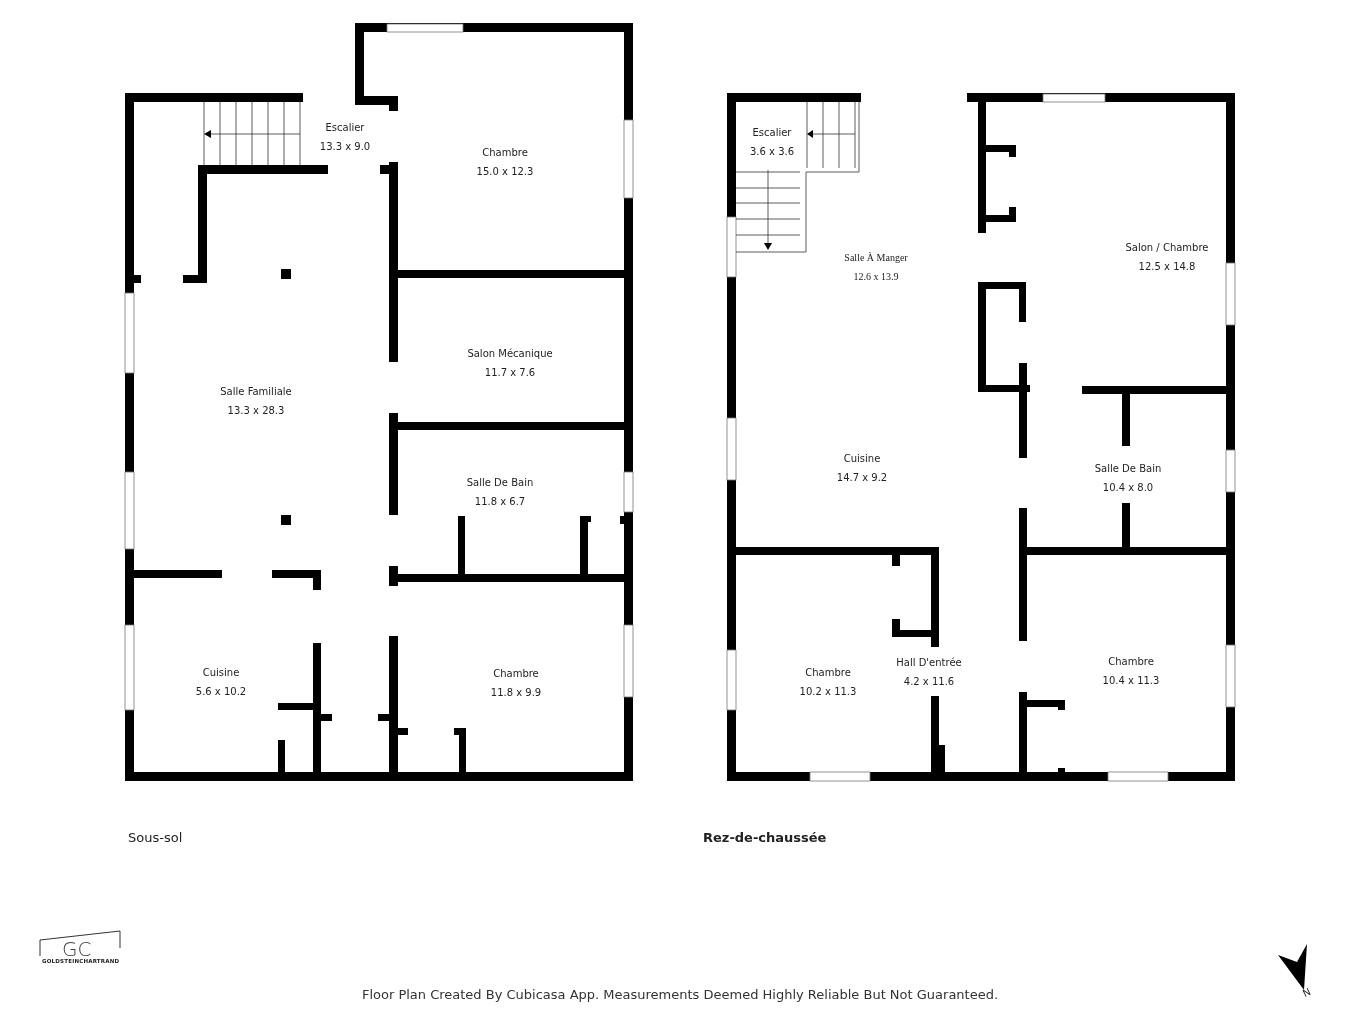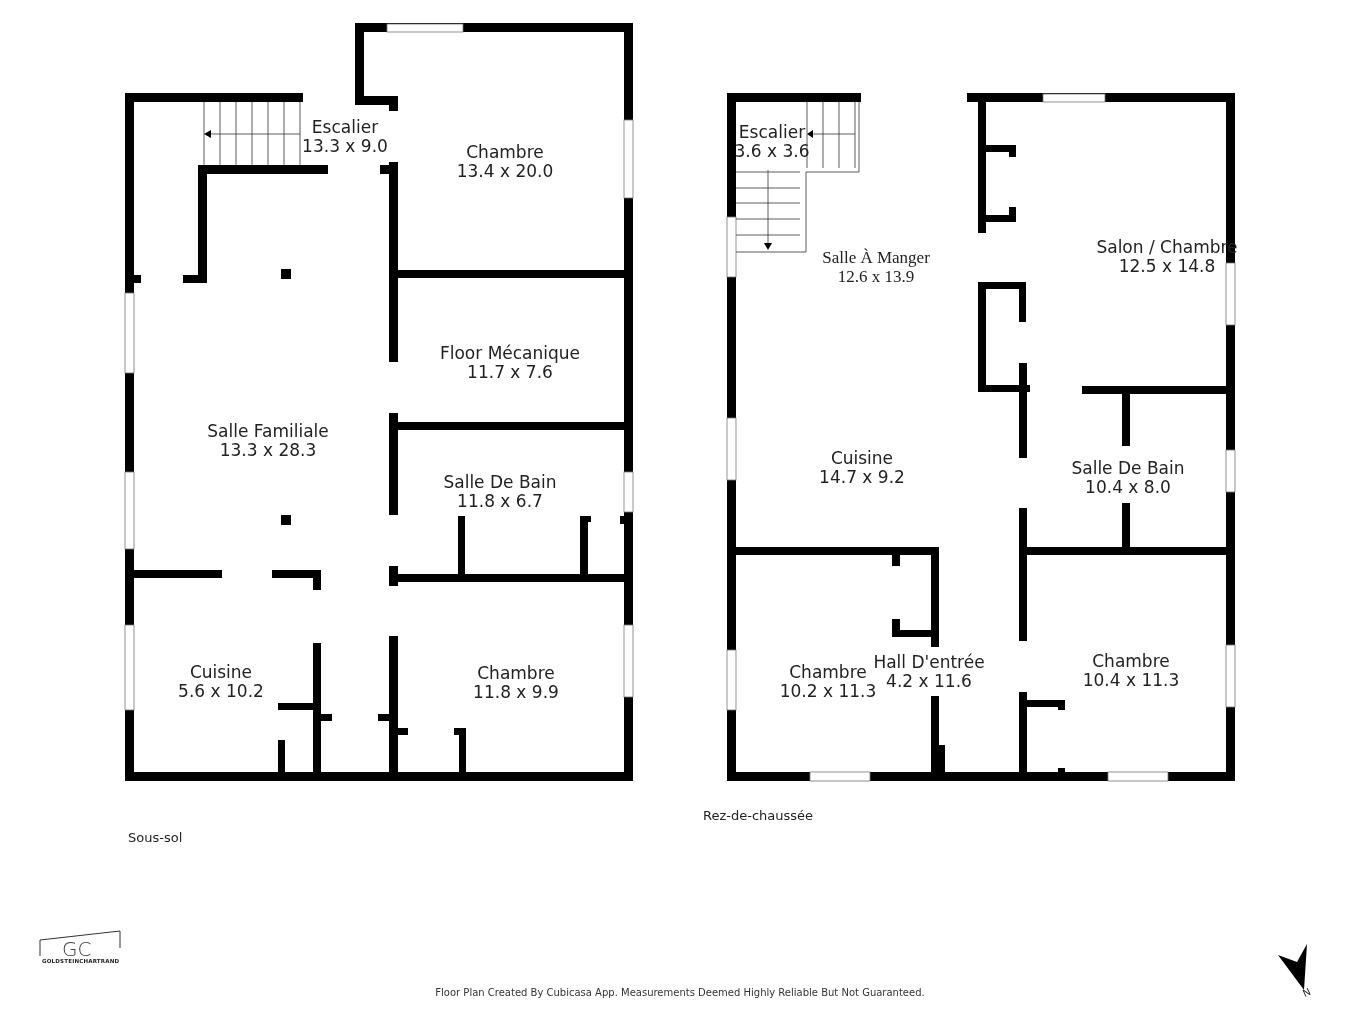--- a/index.html
+++ b/index.html
@@ -1,23 +1,23 @@
 <!DOCTYPE html>
 <html><head>
 <meta charset="utf-8">
 <style>
   html, body { margin:0; padding:0; background:#ffffff; }
   body { width:1360px; height:1020px; position:relative; overflow:hidden; font-family:"DejaVu Sans", sans-serif; color:#222; }
   svg.plan { position:absolute; left:0; top:0; }
   .wall { fill:#000; }
   .win { fill:#fff; stroke:#777; stroke-width:0.8; }
   .stair { fill:none; stroke:#333; stroke-width:0.8; }
-  .room-label { position:absolute; text-align:center; font-size:17px; line-height:19px; color:#222; transform:translateX(-50%); white-space:nowrap; }
+  .room-label { position:absolute; text-align:center; font-size:10px; line-height:19px; color:#222; transform:translateX(-50%); white-space:nowrap; }
   .floor-label { position:absolute; font-size:13px; color:#222; }
-  .disclaimer { position:absolute; left:0; width:1360px; top:987px; text-align:center; font-size:10px; color:#333; }
+  .disclaimer { position:absolute; left:0; width:1360px; top:987px; text-align:center; font-size:13px; color:#333; }
   .logo { position:absolute; left:38px; top:926px; width:90px; height:44px; }
   .logo-text { position:absolute; left:42px; top:958px; font-size:5.5px; font-weight:bold; letter-spacing:0.2px; color:#222; }
   .compass-n { position:absolute; left:1303px; top:987px; font-size:10px; color:#222; transform:rotate(-25deg); }
 </style>
 </head>
 <body>
 
 <svg class="plan" width="1360" height="1020" viewBox="0 0 1360 1020">
 
   <g>
@@ -161,27 +161,27 @@
 
   <polygon points="1278,955 1297,962 1307,944 1304,990" fill="#000"></polygon>
 </svg>
 
 <div class="room-label" style="left:345px; top:118px;">
   <div>Escalier</div>
   <div>13.3 x 9.0</div>
 </div>
 <div class="room-label" style="left:505px; top:143px;">
   <div>Chambre</div>
-  <div>13.4 x 20.0</div>
+  <div>15.0 x 12.3</div>
 </div>
 <div class="room-label" style="left:510px; top:344px;">
-  <div>Floor Mécanique</div>
+  <div>Salon Mécanique</div>
   <div>11.7 x 7.6</div>
 </div>
-<div class="room-label" style="left:268px; top:382px;margin-top:40px;">
+<div class="room-label" style="left:256px; top:382px;">
   <div>Salle Familiale</div>
   <div>13.3 x 28.3</div>
 </div>
 <div class="room-label" style="left:500px; top:473px;">
   <div>Salle De Bain</div>
   <div>11.8 x 6.7</div>
 </div>
 <div class="room-label" style="left:221px; top:663px;">
   <div>Cuisine</div>
   <div>5.6 x 10.2</div>
@@ -218,21 +218,21 @@
 <div class="room-label" style="left:929px; top:653px;">
   <div>Hall D'entrée</div>
   <div>4.2 x 11.6</div>
 </div>
 <div class="room-label" style="left:1131px; top:652px;">
   <div>Chambre</div>
   <div>10.4 x 11.3</div>
 </div>
 
 <div class="floor-label" style="left:128px; top:830px;">Sous-sol</div>
-<div class="floor-label" style="left:703px; top:808px;">Rez-de-chaussée</div>
+<div class="floor-label" style="left:703px; top:830px;font-weight:bold;">Rez-de-chaussée</div>
 
 <svg class="logo" viewBox="0 0 90 44">
   <polyline points="2,30 2,14 82,5 82,22" fill="none" stroke="#333" stroke-width="1"></polyline>
   <text x="24" y="30" font-size="20" font-family="DejaVu Sans, sans-serif" font-weight="200" fill="#444">GC</text>
 </svg>
 <div class="logo-text">GOLDSTEINCHARTRAND</div>
 
 <div class="compass-n">N</div>
 
 <div class="disclaimer">Floor Plan Created By Cubicasa App. Measurements Deemed Highly Reliable But Not Guaranteed.</div>

